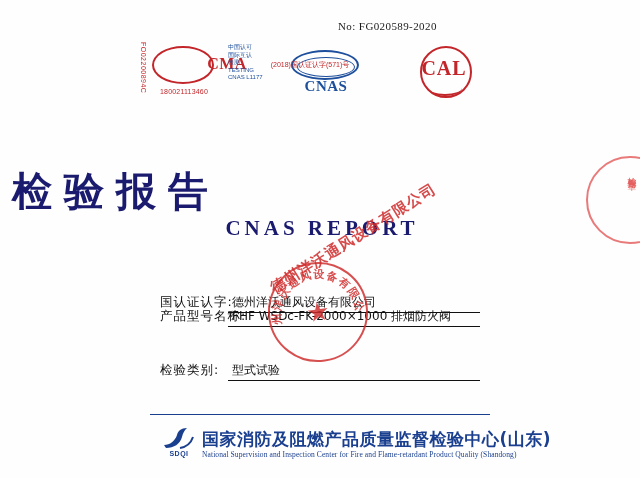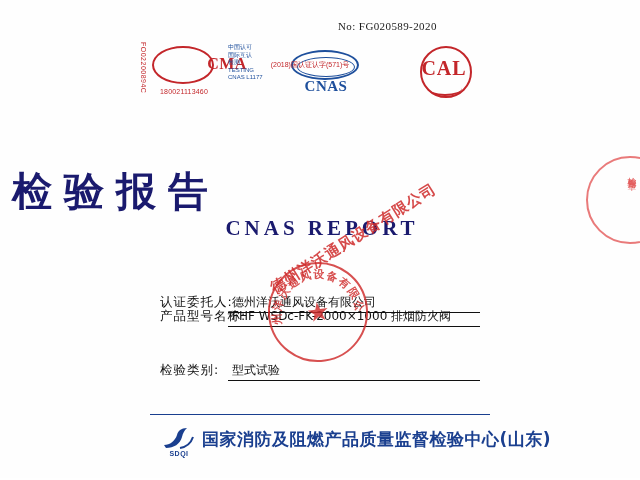--- a/index.html
+++ b/index.html
@@ -455,21 +455,21 @@
   </div>
 
   <div class="cnas-cn">中国认可<br>国际互认<br>检测<br>TESTING<br>CNAS L1177</div>
 
   <div class="cal-caption">(2018)国认证认字(571)号</div>
 
   <div class="title-cn">检验报告</div>
   <div class="title-en">CNAS REPORT</div>
 
   <div class="field" id="field-1">
-    <div class="field-label">认证委托人:</div>
+    <div class="field-label">国认证认字:</div>
     <div class="field-value">德州洋沃通风设备有限公司</div>
     <div class="field-rule"></div>
   </div>
 
   <div class="field" id="field-2">
     <div class="field-label">产品型号名称:</div>
     <div class="field-value">FHF WSDc-FK-2000×1000 排烟防火阀</div>
     <div class="field-rule"></div>
   </div>
 
@@ -500,14 +500,15 @@
 
   <div class="sdqi-logo">
     <svg class="sdqi-mark" viewBox="0 0 34 24">
       <path d="M2 19 C 8 19, 13 15, 15 9 C 16 5, 19 2, 25 2 C 22 5, 21 7, 20 11 C 18 18, 12 22, 4 22 Z" fill="#1a3f8f"></path>
       <path d="M18 22 C 24 21, 29 17, 31 11" stroke="#1a3f8f" stroke-width="2" fill="none"></path>
     </svg>
     <div class="sdqi-caption">SDQI</div>
   </div>
 
   <div class="footer-cn">国家消防及阻燃产品质量监督检验中心(山东)</div>
+  <div class="footer-en">National Supervision and Inspection Center for Fire and Flame-retardant Product Quality (Shandong)</div>
 
 </div>
 
 </body></html>

